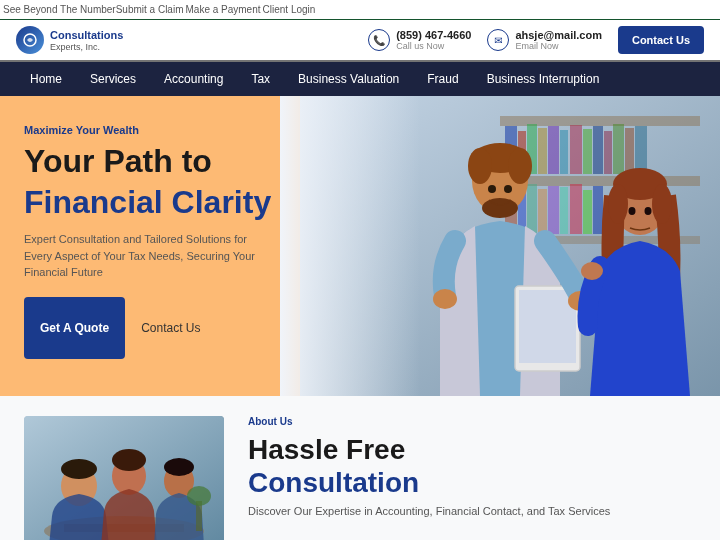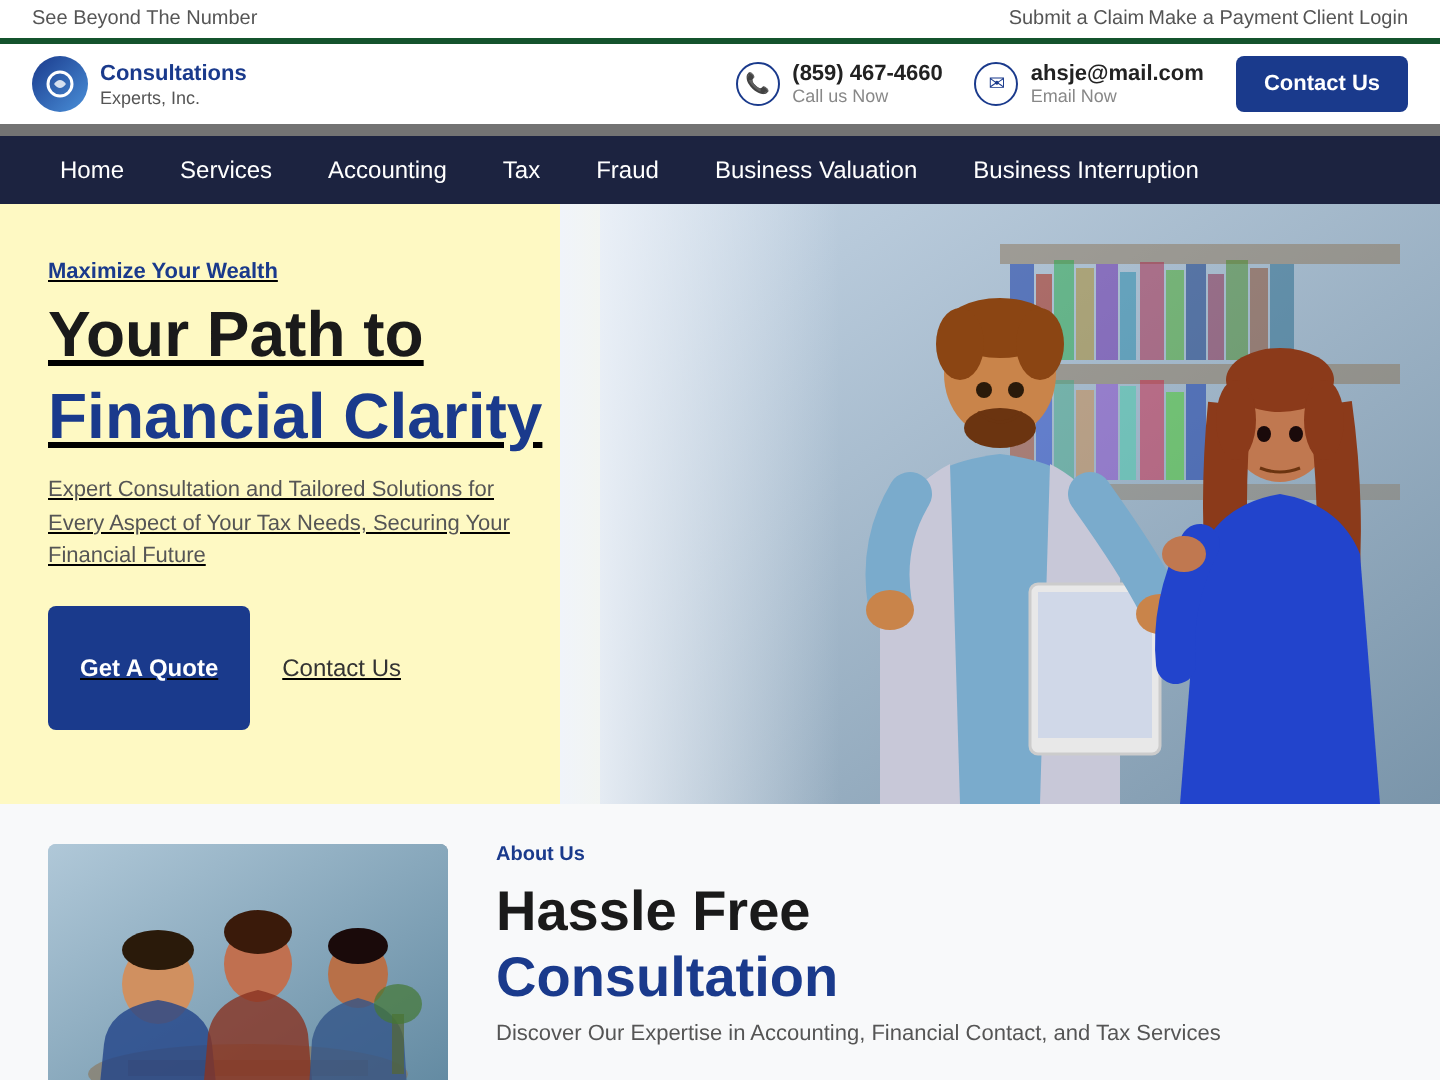--- a/index.html
+++ b/index.html
@@ -2,38 +2,37 @@
 <html><head>
   <meta charset="utf-8">
   <style>
     * { margin: 0; padding: 0; box-sizing: border-box; }
     body { font-family: Arial, sans-serif; width: 720px; height: 540px; overflow: hidden; background: #fff; }
 
     
     .top-bar {
       background: #fff;
       display: flex;
-      justify-content: space-between;
       align-items: center;
-      padding: 4px 16px;
-      border-bottom: 3px solid #14532d;
+      padding: 4px 3px;
+      border-bottom: 1px solid #14532d;
       font-size: 10px;
       color: #555;
     }
     .top-bar-right { display: flex; gap: 2px; }
     .top-bar-right a { font-size: 10px; color: #555; text-decoration: none; cursor: pointer; }
 
     
     .header {
       display: flex;
       justify-content: space-between;
       align-items: center;
       padding: 6px 16px;
       background: #fff;
-      border-bottom: 6px solid #737373;
+      border-bottom: 2px solid #737373;
     }
     .logo { display: flex; align-items: center; gap: 6px; }
     .logo-icon {
       width: 28px; height: 28px;
       border-radius: 50%;
       background: linear-gradient(135deg, #1a3a8c, #4a90d9);
       display: flex; align-items: center; justify-content: center;
       color: white; font-size: 10px; font-weight: bold;
     }
     .logo-text { font-size: 11px; color: #1a3a8c; line-height: 1.3; font-weight: bold; }
@@ -78,24 +77,23 @@
       height: 38px;
       display: flex;
       align-items: center;
       cursor: pointer;
     }
 
     
     .hero {
       position: relative;
       height: 300px;
-      background: #fef9c3;
+      background: #fdba74;
       display: flex;
       overflow: hidden;
-      text-decoration: underline;
     }
     .hero-content {
       padding: 28px 24px;
       width: 360px;
       z-index: 2;
       position: relative;
     }
     .hero-tag {
       color: #1a3a8c;
       font-size: 11px;
@@ -227,22 +225,22 @@
     </div>
     <button class="contact-us-btn">Contact Us</button>
   </div>
 </div>
 
 <nav class="nav">
   <a>Home</a>
   <a>Services</a>
   <a>Accounting</a>
   <a>Tax</a>
+  <a>Business Valuation</a>
   <a>Fraud</a>
-  <a>Business Valuation</a>
   <a>Business Interruption</a>
 </nav>
 
 <div class="hero">
   <div class="hero-content">
     <div class="hero-tag">Maximize Your Wealth</div>
     <div class="hero-title">Your Path to</div>
     <div class="hero-title-blue">Financial Clarity</div>
     <p class="hero-desc">Expert Consultation and Tailored Solutions for Every Aspect of Your Tax Needs, Securing Your Financial Future</p>
     <div class="hero-buttons">

